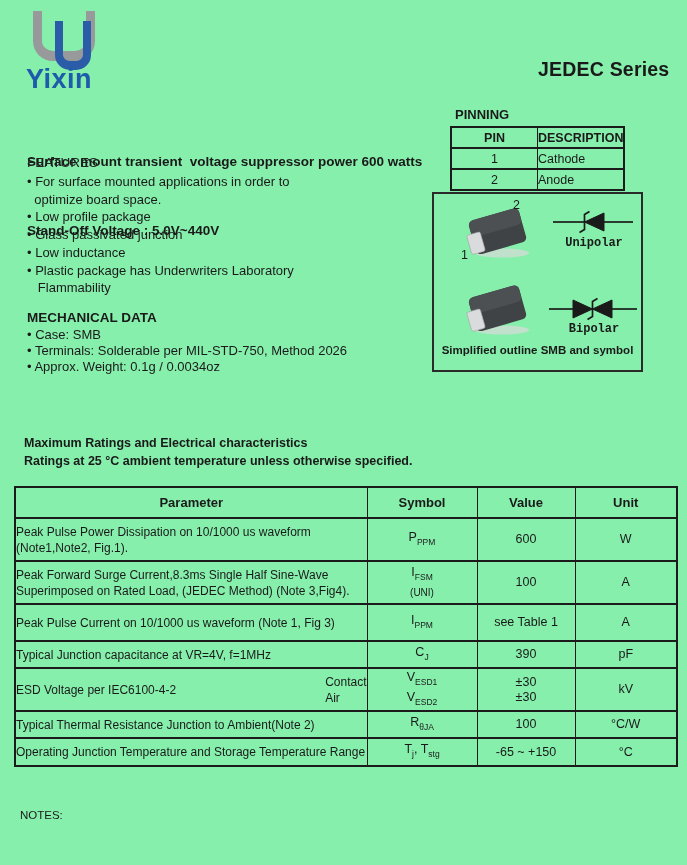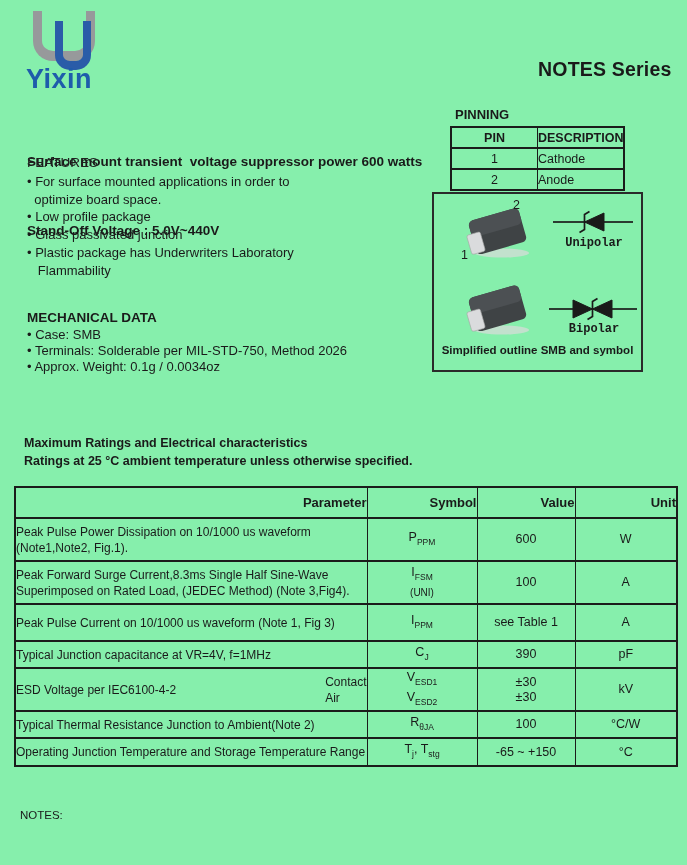--- a/index.html
+++ b/index.html
@@ -55,21 +55,21 @@
 
   
   .ratings-h1{position:absolute;left:24px;top:436px;font-size:12.5px;font-weight:bold;}
   .ratings-h2{position:absolute;left:24px;top:454px;font-size:12.5px;font-weight:bold;}
 
   
   .main-table{position:absolute;left:14px;top:486px;width:662px;border-collapse:collapse;
               table-layout:fixed;border:2px solid #1b1b1b;}
   .main-table th,.main-table td{border-top:2px solid #1b1b1b;border-left:1px solid #1b1b1b;
               padding:0;vertical-align:middle;}
-  .main-table th{height:29px;font-size:13px;text-align:right;}
+  .main-table th{height:29px;font-size:13px;text-align:center;}
   .param{font-size:12px;text-align:left;padding-left:9px;line-height:16px;}
   .sym,.val,.unit{font-size:12.5px;text-align:center;line-height:15px;}
   .main-table sub{font-size:8.5px;}
   .small{font-size:10px;}
   .pflex{display:flex;align-items:center;justify-content:space-between;}
   .pextra{line-height:16px;}
 
   
   .notes{position:absolute;left:20px;top:770px;font-size:11.5px;line-height:18px;
          white-space:pre-wrap;}
@@ -80,29 +80,29 @@
 <body>
 
 <div id="page">
 
   <div>
     <div class="u u-gray"></div>
     <div class="u u-blue"></div>
     <div class="brand">Yixin</div>
   </div>
 
-  <div class="doc-title">NOTES Series</div>
+  <div class="doc-title">JEDEC Series</div>
 
   <div class="intro">
     <div>Surface mount transient  voltage suppressor power 600 watts</div>
     <div>Stand-Off Voltage : 5.0V~440V</div>
   </div>
 
   <div class="features-h">FEATURES</div>
-  <div class="features-list"><div>• For surface mounted applications in order to<br>  optimize board space.</div><div>• Low profile package</div><div>• Glass passivated junction</div><div>• Plastic package has Underwriters Laboratory<br>   Flammability</div></div>
+  <div class="features-list"><div>• For surface mounted applications in order to<br>  optimize board space.</div><div>• Low profile package</div><div>• Glass passivated junction</div><div>• Low inductance</div><div>• Plastic package has Underwriters Laboratory<br>   Flammability</div></div>
 
   <div class="mech-h">MECHANICAL DATA</div>
   <div class="mech-list"><div>• Case: SMB</div><div>• Terminals: Solderable per MIL-STD-750, Method 2026</div><div>• Approx. Weight: 0.1g / 0.0034oz</div></div>
 
   <div class="pinning-h">PINNING</div>
   <table class="pin-table">
     <thead>
         <tr>
           <th>PIN</th>
           <th>DESCRIPTION</th>

